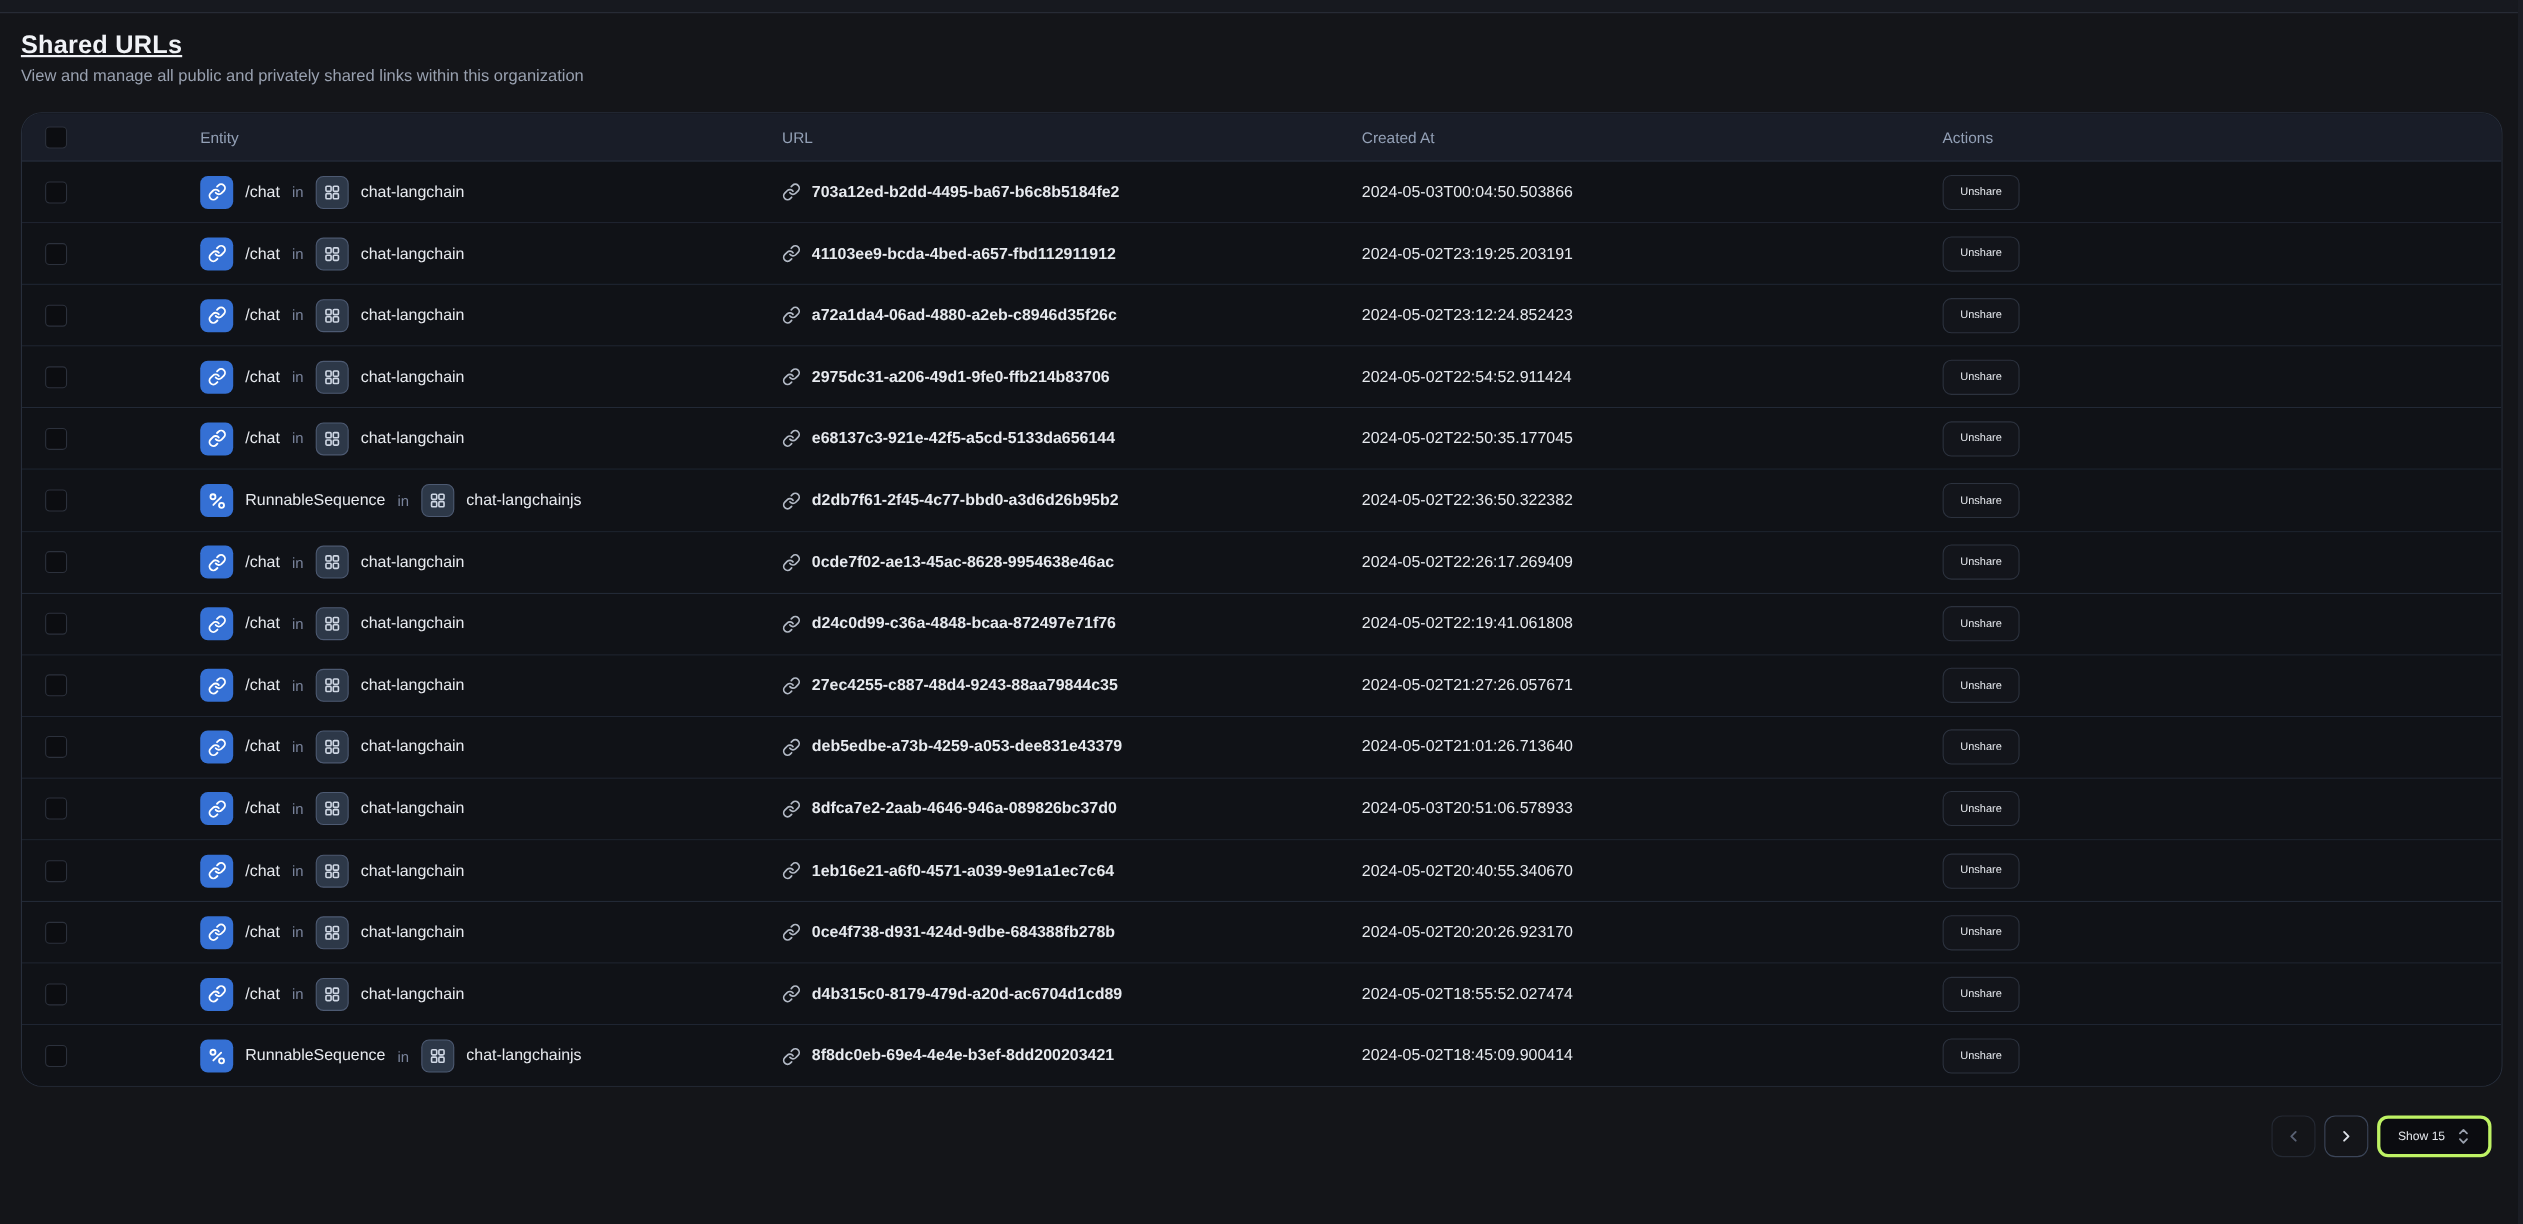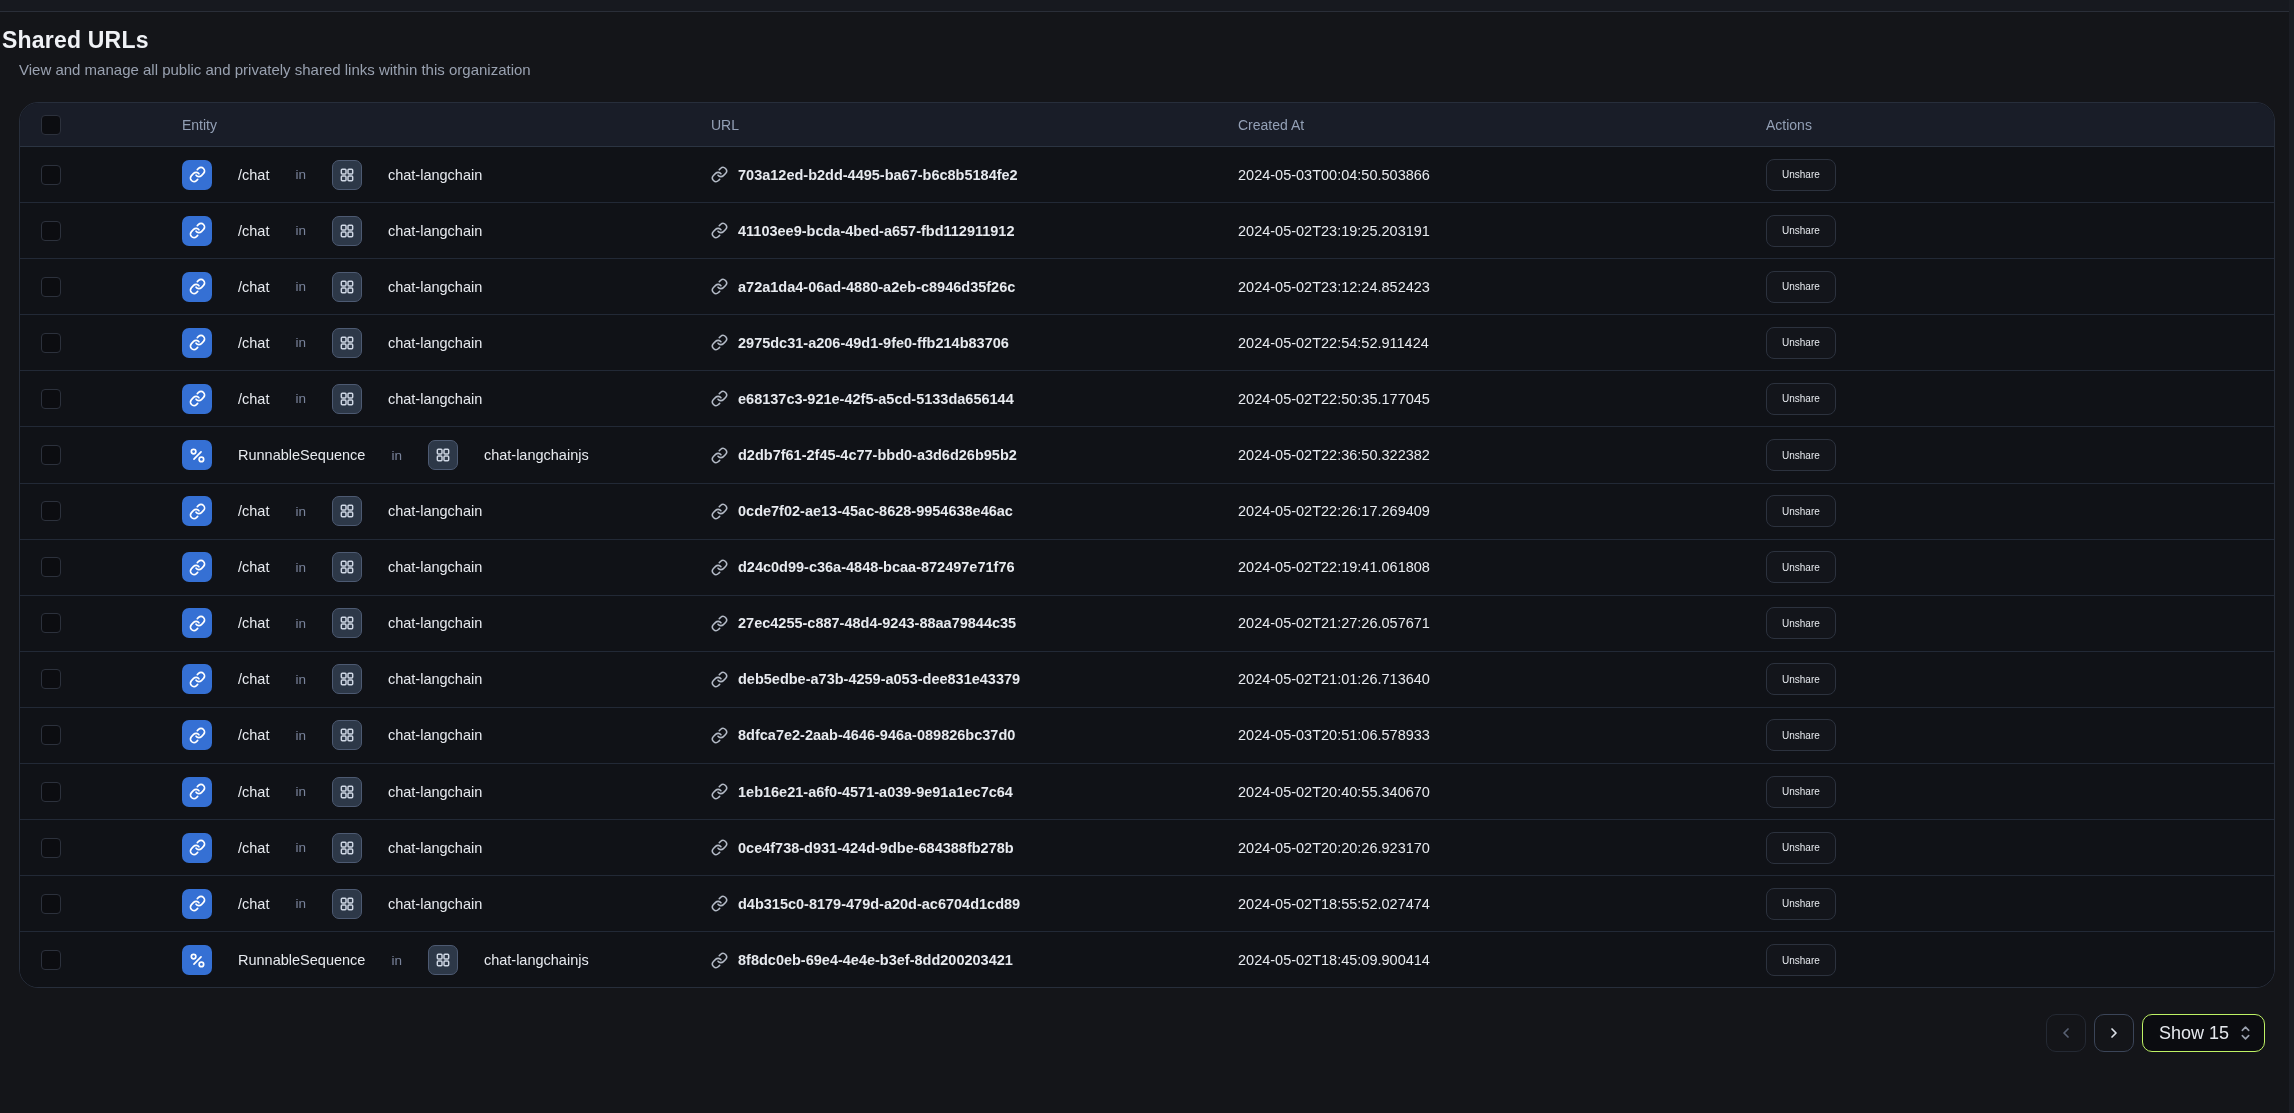--- a/index.html
+++ b/index.html
@@ -13,22 +13,22 @@
   }
   .top-strip {
     position: absolute; left: 0; top: 0; width: 2294px; height: 12px;
     background: #17191f; border-bottom: 1px solid #2a2e38;
   }
   .right-edge {
     position: absolute; right: 0; top: 0; width: 5px; height: 1113px;
     background: #1b1d24;
   }
   .page-title {
-    position: absolute; left: 2px; top: 27px;
-    font-size: 23px; font-weight: 700; color: #f0f2f6; letter-spacing: .2px;
+    position: absolute; left: 19px; top: 27px;
+    font-size: 23px; font-weight: 700; color: #f0f2f6; letter-spacing: .2px; text-decoration: underline;
   }
   .page-subtitle {
     position: absolute; left: 19px; top: 61px;
     font-size: 15px; color: #99a1b0;
   }
   .table-card {
     position: absolute; left: 19px; top: 102px; width: 2256px; height: 886px;
     border: 1px solid #272e3b; border-radius: 19px;
     background: #101217; overflow: hidden;
   }
@@ -47,21 +47,21 @@
     border-bottom: 1px solid #222936;
     background: #101217;
   }
   .trow:last-child { border-bottom: none; }
   .cell-check { padding-left: 21px; }
   .checkbox {
     width: 20px; height: 20px; border-radius: 4px;
     background: #0c0d11; border: 1px solid #2c313c;
     cursor: pointer;
   }
-  .entity-cell { display: flex; align-items: center; gap: 26px; }
+  .entity-cell { display: flex; align-items: center; gap: 11px; }
   .badge-icon {
     width: 30px; height: 30px; border-radius: 7px;
     display: inline-flex; align-items: center; justify-content: center;
     flex: 0 0 auto;
   }
   .badge-blue { background: #3570d4; }
   .badge-project { background: #2d3848; border: 1px solid #4d5a72; }
   .entity-name { font-size: 14.5px; color: #e7eaef; }
   .in-label { font-size: 13.5px; color: #79839b; }
   .project-name { font-size: 14.5px; color: #e7eaef; }
@@ -81,22 +81,22 @@
   }
   .page-btn {
     width: 40px; height: 38px; border-radius: 10px;
     display: inline-flex; align-items: center; justify-content: center;
     background: transparent; cursor: pointer;
   }
   .page-btn.prev { border: 1px solid #242933; }
   .page-btn.next { border: 1px solid #3b4558; }
   .show-select {
     height: 38px; min-width: 104px; padding: 0 12px 0 16px;
-    border: 1px solid #bef264; border-radius: 10px;
-    background: #0b0c10; color: #e6e9ee; font-size: 18px;
+    border: 3px solid #bef264; border-radius: 10px;
+    background: #0b0c10; color: #e6e9ee; font-size: 11px;
     display: inline-flex; align-items: center; gap: 10px; cursor: pointer;
   }
   svg { display: block; }
 </style>
 </head>
 <body>
 
 <div class="top-strip"></div>
 <div class="right-edge"></div>
 

